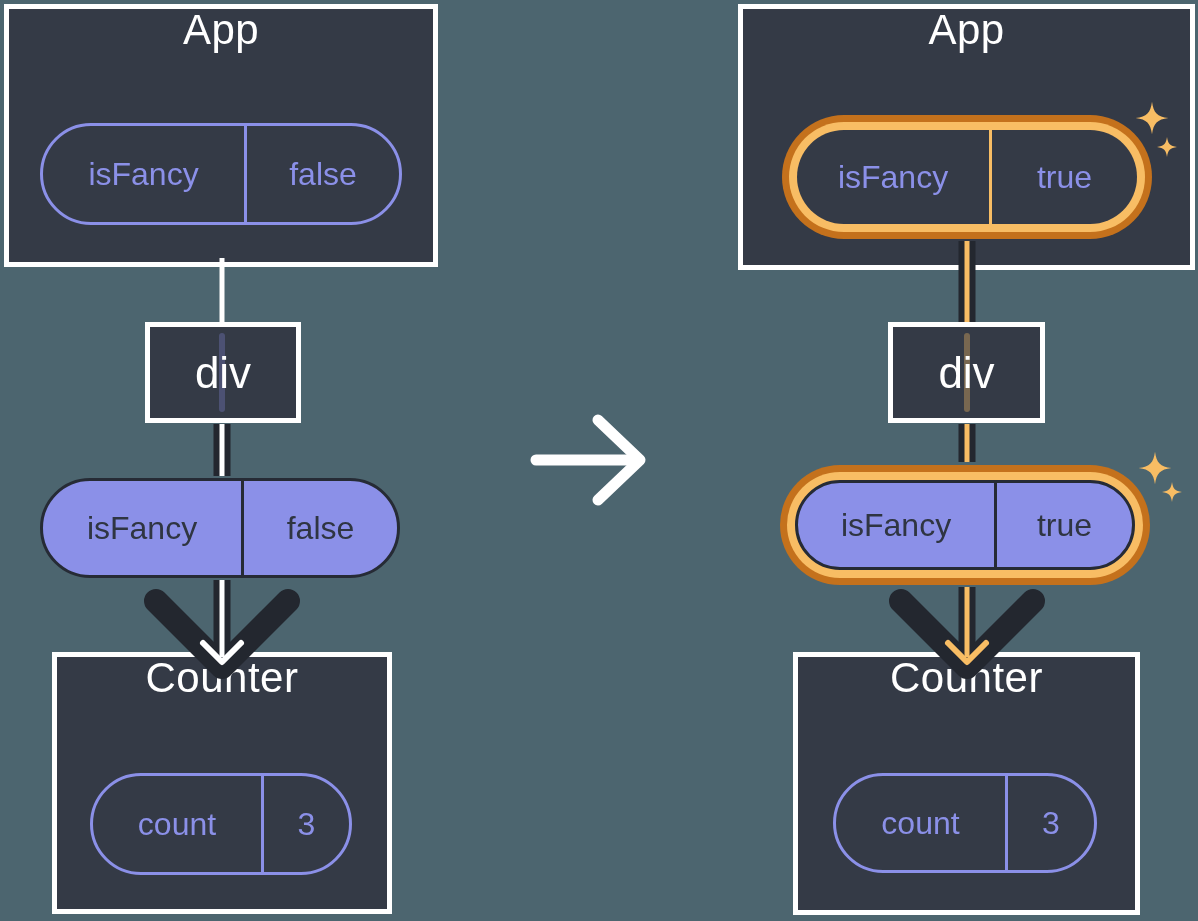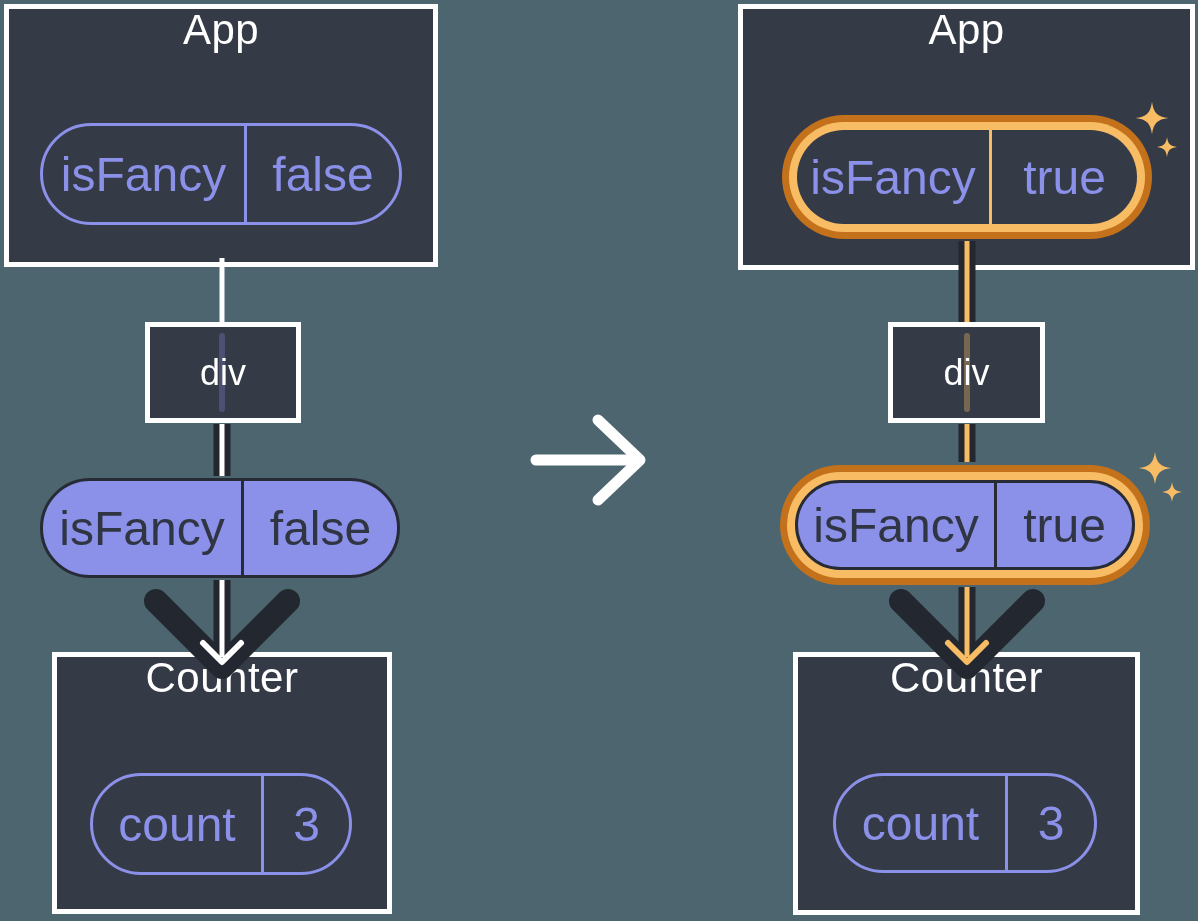--- a/index.html
+++ b/index.html
@@ -15,21 +15,21 @@
   .node-title{
     position:absolute;left:0;right:0;top:45;text-align:center;
     color:#ffffff;font-size:42px;line-height:42px;letter-spacing:0.5px;
   }
   
   .pill{
     position:absolute;display:flex;border-radius:999px;box-sizing:border-box;
   }
   .seg{
     display:flex;align-items:center;justify-content:center;
-    font-size:48px;box-sizing:border-box;
+    font-size:32px;box-sizing:border-box;
   }
   .seg.first{flex:0 0 auto;}
   .seg.last{flex:1 1 auto;}
   .bold{font-weight:400;}
   
   .pill.outline{border:3px solid #8b90e8;}
   .pill.outline .seg{color:#8b90e8;}
   .pill.outline .seg.first{border-right:3px solid #8b90e8;}
   
   .pill.filled{background:#8b90e8;border:3px solid #262b35;}
@@ -41,21 +41,21 @@
   .pill.darkfill .seg{color:#8b90e8;}
   .pill.darkfill .seg.first{border-right:3px solid #f8bd64;}
 
   
   .b-app{left:4px;top:4px;width:434px;height:263px;}
   .b-app-pill{left:31px;top:114px;width:362px;height:102px;}
   .b-app-pill .seg.first{width:204px;}
   .b-div{left:145px;top:322px;width:156px;height:101px;}
   .div-label{
     position:absolute;inset:0;display:flex;align-items:center;justify-content:center;
-    color:#ffffff;font-size:36px;
+    color:#ffffff;font-size:44px;
   }
   .inner-line{position:absolute;top:6px;bottom:6px;width:6px;border-radius:3px;}
   .b-div .inner-line{left:69px;background:rgba(139,144,232,0.28);}
   .b-prop{left:40px;top:478px;width:360px;height:100px;}
   .b-prop .seg.first{width:201px;}
   .b-counter{left:52px;top:652px;width:340px;height:262px;}
   .b-counter-pill{left:33px;top:116px;width:262px;height:102px;}
   .b-counter-pill .seg.first{width:171px;}
 
   

